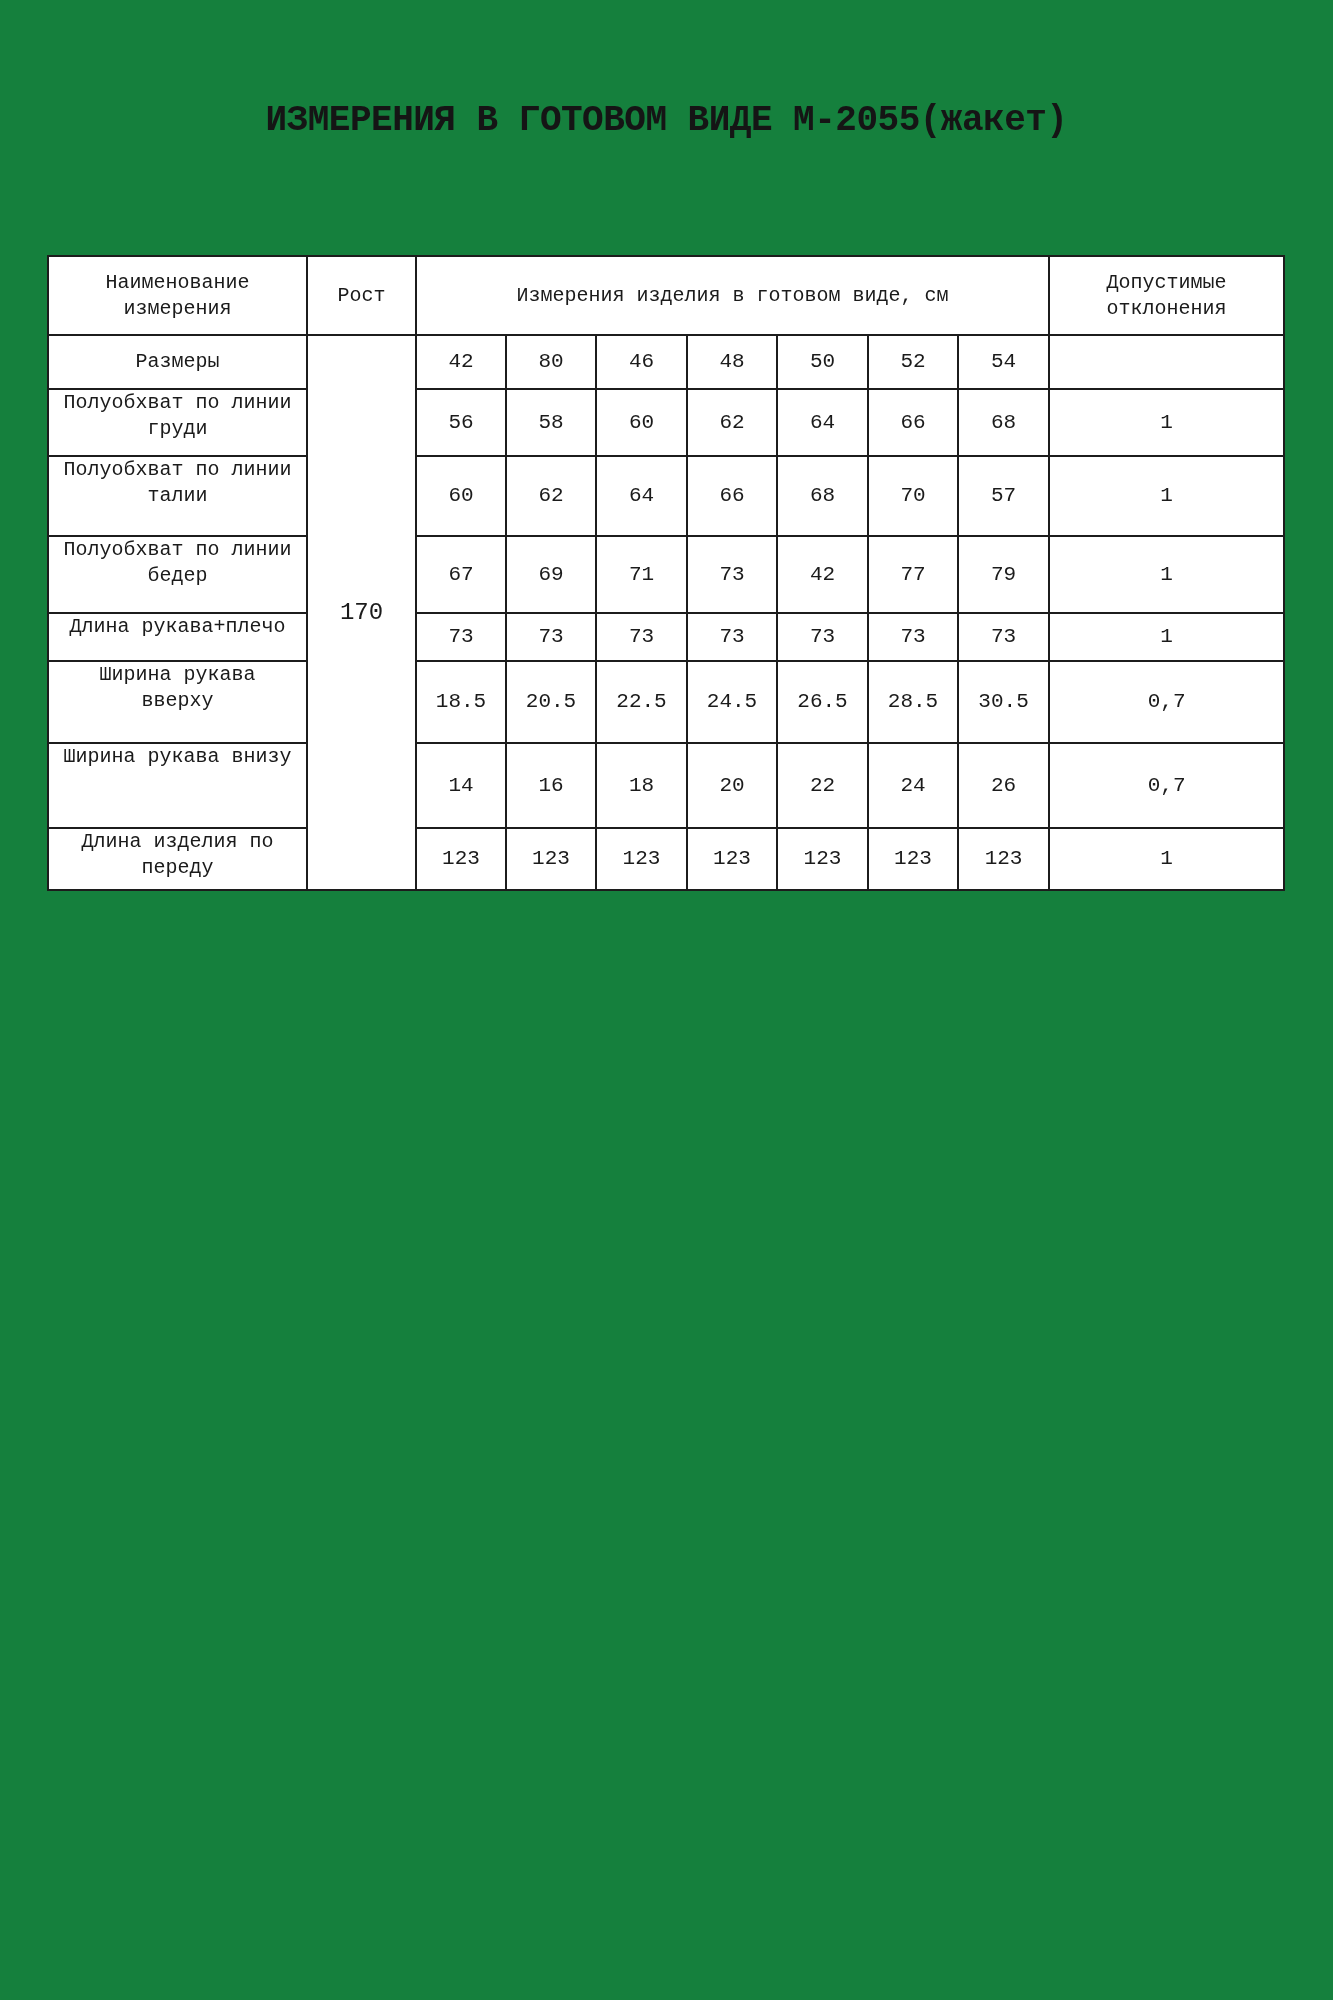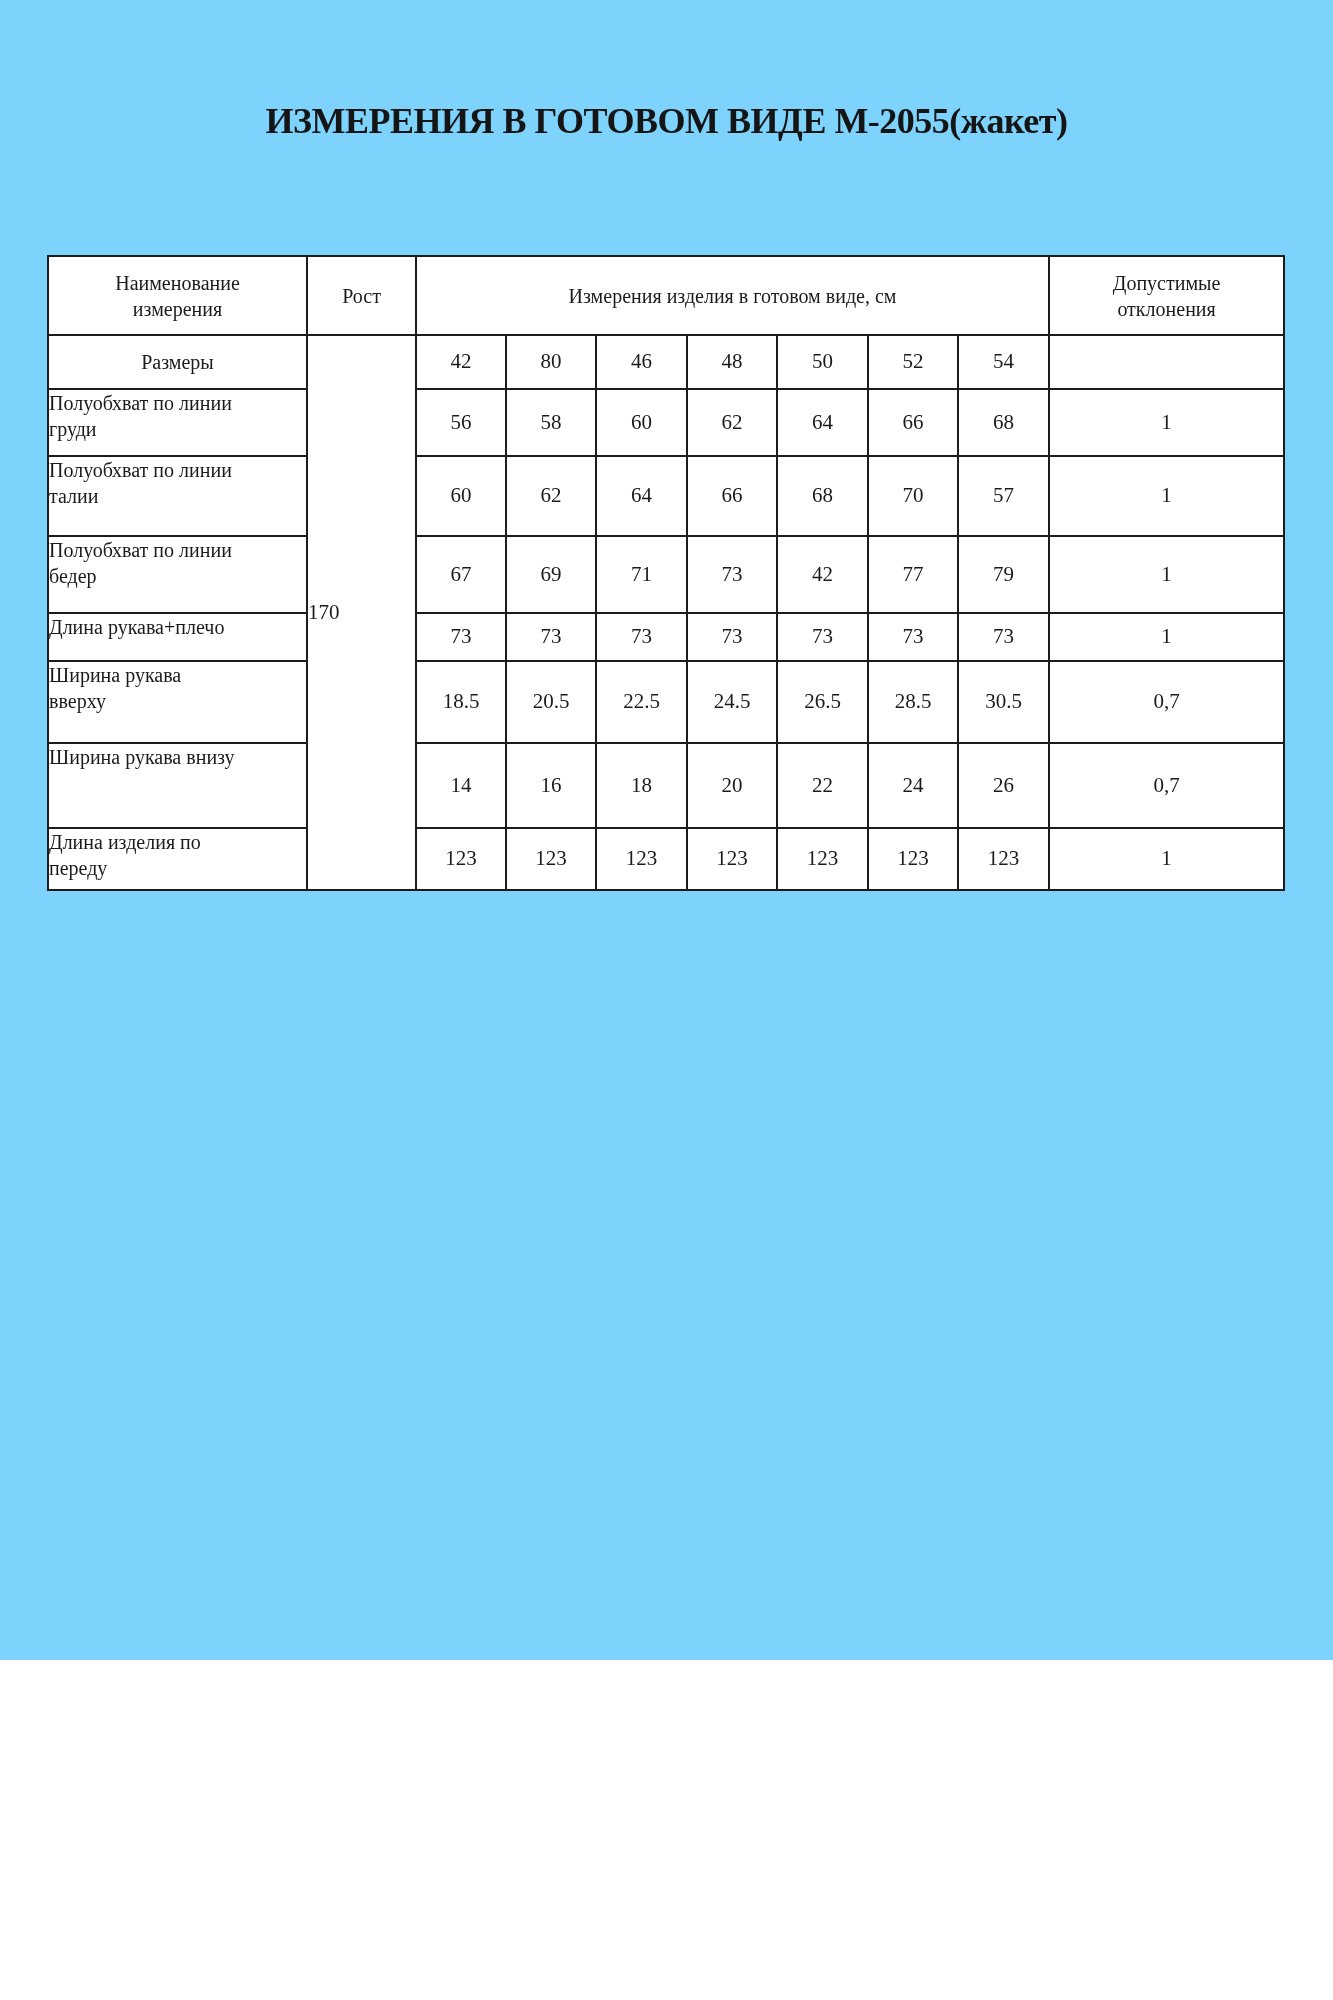--- a/index.html
+++ b/index.html
@@ -1,21 +1,21 @@
 <!DOCTYPE html>
 <html><head>
 <meta charset="utf-8">
 <style>
   html, body { margin: 0; padding: 0; background: #ffffff; }
   .page {
     position: relative;
     width: 1333px;
-    height: 1660px;
-    background: #7dd3fc;
-    font-family: Liberation Serif, serif;
+    height: 2000px;
+    background: #15803d;
+    font-family: Liberation Mono, monospace;
     color: #1b1b1b;
     overflow: hidden;
   }
   .doc-title {
     position: absolute;
     top: 100px;
     left: 0;
     width: 100%;
     text-align: center;
     font-size: 36px;
@@ -49,38 +49,38 @@
   tr.h-r4 { height: 82px; }
   tr.h-r5 { height: 85px; margin-top: 22px; }
   tr.h-r6 { height: 62px; }
   
   td.hdr {
     text-align: center;
     vertical-align: middle;
     white-space: pre-line;
   }
   td.label {
-    text-align: left;
+    text-align: center;
     vertical-align: top;
     padding: 4px 8px 4px 10px;
     white-space: pre-line;
   }
   td.sizes-label {
     text-align: center;
     vertical-align: middle;
   }
   td.num {
     text-align: center;
     vertical-align: middle;
     font-size: 21px;
   }
   td.rost-val {
-    text-align: left;
-    vertical-align: middle;
-    font-size: 21px;
+    text-align: center;
+    vertical-align: middle;
+    font-size: 24px;
   }
 </style>
 </head>
 <body>
 
 <div class="page">
 
   <div class="doc-title">ИЗМЕРЕНИЯ В ГОТОВОМ ВИДЕ М-2055(жакет)</div>
 
   <table class="meas">

